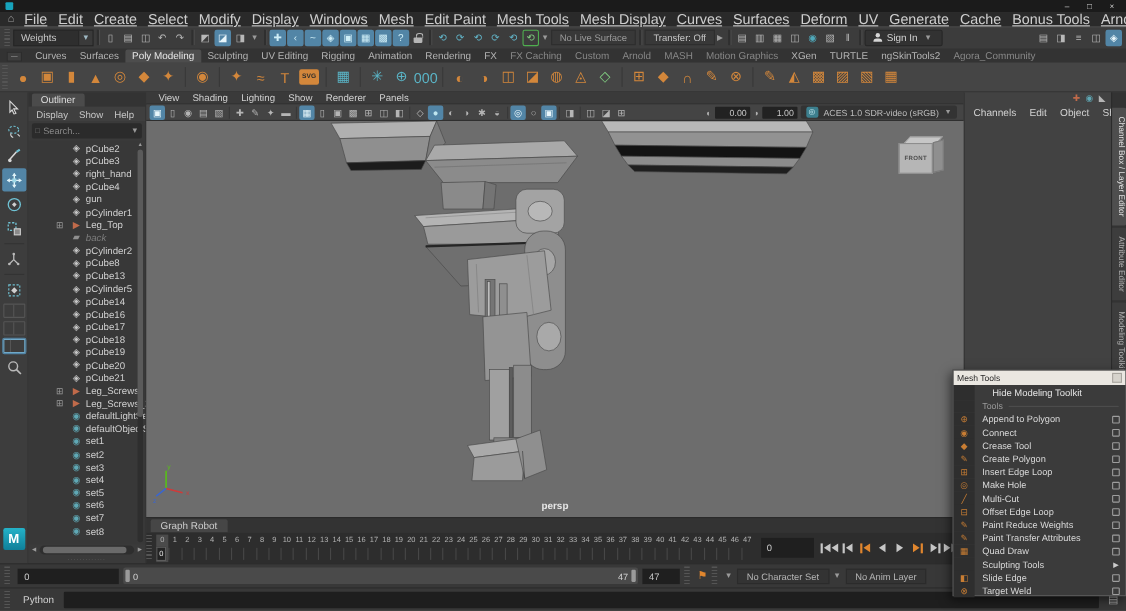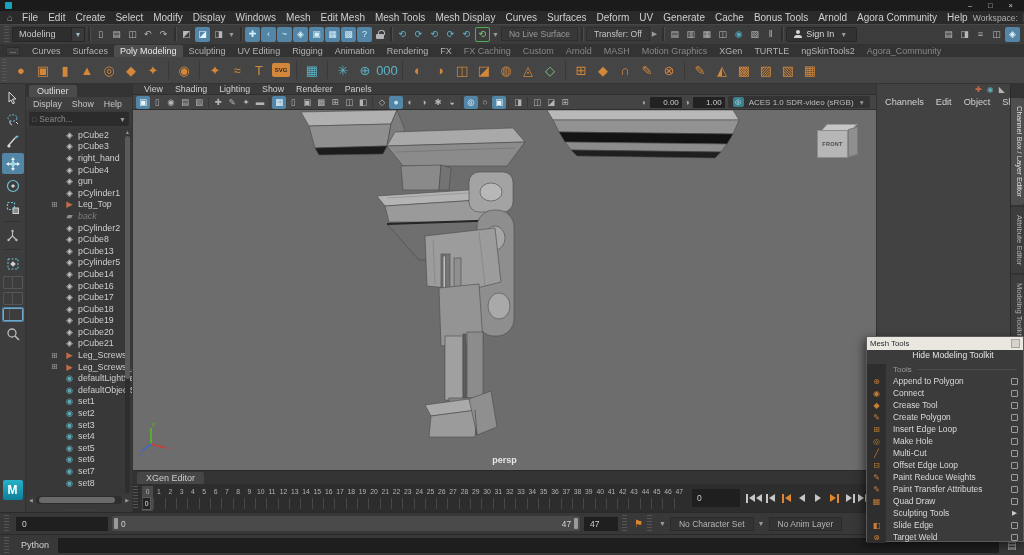--- a/index.html
+++ b/index.html
@@ -10,21 +10,21 @@
   
   .titlebar{height:11px;background:#1b1b1b;display:flex;align-items:center;padding:0 5px;font-size:8px;color:#b9b9b9;}
   .tb-icon{width:7px;height:7px;background:#17a3bc;border-radius:1px;margin-right:4px;flex:none;}
   .tb-title{white-space:nowrap;overflow:hidden;}
   .tb-controls{margin-left:auto;display:flex;gap:16px;font-size:7.5px;color:#cfcfcf;padding-right:6px;}
   .tb-controls span{cursor:default;}
 
   
   .menubar{height:13px;background:#2a2a2a;display:flex;align-items:center;padding-left:3px;}
   .home-icon{color:#9a9a9a;font-size:10px;margin:0 4px;line-height:1;}
-  .menu-item{padding:0 5px;font-size:10px;color:#cfcfcf;white-space:nowrap;}
+  .menu-item{padding:0 5px;font-size:13px;color:#cfcfcf;white-space:nowrap;text-decoration:underline;}
   .workspace{margin-left:auto;display:flex;align-items:center;gap:4px;padding-right:5px;color:#b0b0b0;font-size:8.6px;}
   .ws-select{width:96px;height:10px;background:#3c3c3c;border:1px solid #2f2f2f;display:flex;align-items:center;justify-content:space-between;padding:0 3px;font-size:8px;color:#cfcfcf;}
   .lock-glyph{width:8px;height:8px;position:relative;margin-left:2px;}
   .lock-glyph::before{content:"";position:absolute;left:1.5px;top:0;width:5px;height:4px;border:1px solid #b5b5b5;border-bottom:none;border-radius:3px 3px 0 0;}
   .lock-glyph::after{content:"";position:absolute;left:0;top:3.5px;width:8px;height:5px;background:#b5b5b5;border-radius:1px;}
 
   
   .statusline{height:20px;background:#3c3c3c;display:flex;align-items:center;padding:0 4px;box-shadow:inset 0 1px 0 #474747;}
   .grip{width:5px;align-self:stretch;margin:2px 3px 2px 0;background:repeating-linear-gradient(to bottom,#555 0 1px,transparent 1px 3px);flex:none;}
   .sl-select{height:15px;background:#2e2e2e;border:1px solid #262626;display:flex;align-items:center;font-size:9px;color:#c9c9c9;}
@@ -195,21 +195,21 @@
   .meshtools{position:absolute;left:866px;top:336px;width:158px;height:206px;background:#3b3b3b;border:1px solid #5a5a5a;box-shadow:-2px 3px 9px rgba(0,0,0,.55);display:flex;flex-direction:column;z-index:50;}
   .mt-title{height:13px;background:#eae7e1;color:#2a2a2a;font-size:7.8px;display:flex;align-items:center;justify-content:space-between;padding:0 3px;flex:none;}
   .mt-close{width:9px;height:9px;background:#d6d3cc;border:1px solid #a8a59e;flex:none;}
   .mt-body{flex:1;display:flex;flex-direction:column;}
   .mt-row{display:flex;align-items:center;height:12px;flex:none;}
   .mt-ic{width:19px;align-self:stretch;background:#2e2e2e;display:flex;align-items:center;justify-content:center;font-size:8px;color:#c87d33;fl ex:none;}
   .mt-label{flex:1;font-size:8.4px;color:#dadada;padding-left:7px;white-space:nowrap;}
   .mt-check{width:7px;height:7px;border:1px solid #9d9d9d;border-radius:1px;margin-right:5px;flex:none;}
   .mt-arrowg{display:none;margin-right:6px;font-size:6.5px;color:#ccc;}
   .mt-row.has-arrow .mt-arrowg{display:block;}
-  .mt-hide{height:14px;flex-direction:column;}
+  .mt-hide{height:14px;}
   .mt-hide .mt-label{font-size:8.6px;color:#e4e4e4;padding-left:16px;}
   .mt-tools{height:11px;}
   .mt-tools .mt-label{color:#9a9a9a;font-size:8px;display:flex;align-items:center;gap:5px;}
   .mt-tools .mt-label::after{content:"";flex:1;height:1px;background:#4c4c4c;margin-right:6px;}
 </style>
 </head>
 <body>
 
 <div class="app">
 
@@ -227,21 +227,21 @@
     <span style="display:flex">
 
     <div class="menu-item">File</div>
         <div class="menu-item">Edit</div>
         <div class="menu-item">Create</div>
         <div class="menu-item">Select</div>
         <div class="menu-item">Modify</div>
         <div class="menu-item">Display</div>
         <div class="menu-item">Windows</div>
         <div class="menu-item">Mesh</div>
-        <div class="menu-item">Edit Mesh</div>
+        <div class="menu-item">Edit Paint</div>
         <div class="menu-item">Mesh Tools</div>
         <div class="menu-item">Mesh Display</div>
         <div class="menu-item">Curves</div>
         <div class="menu-item">Surfaces</div>
         <div class="menu-item">Deform</div>
         <div class="menu-item">UV</div>
         <div class="menu-item">Generate</div>
         <div class="menu-item">Cache</div>
         <div class="menu-item">Bonus Tools</div>
         <div class="menu-item">Arnold</div>
@@ -254,21 +254,21 @@
         <span>General*</span>
 
       </span>
 
     </span>
   </div>
 
   <div class="statusline">
     <span class="grip"></span>
     <span class="sl-select">
-      <span class="txt">Modeling</span>
+      <span class="txt">Weights</span>
       <span class="dd">▼</span>
     </span>
     <span class="sl-div"></span>
     <span class="sl-group">
 
     <span class="sl-btn">
           <span>▯</span>
         </span>
         <span class="sl-btn">
           <span>▤</span>
@@ -1214,21 +1214,21 @@
           <line x1="12" y1="26" x2="27" y2="30" stroke="#d03a3a" stroke-width="1.4"></line>
           <line x1="12" y1="26" x2="3" y2="33" stroke="#3a66d0" stroke-width="1.4"></line>
           <text x="13" y="8" font-size="6" fill="#57c414">y</text>
           <text x="30" y="32" font-size="6" fill="#d03a3a">x</text>
           <text x="0" y="39" font-size="6" fill="#3a66d0">z</text>
         </svg>
         <span class="persp-label">persp</span>
       </div>
 
       <div class="timeline-tabrow">
-        <span class="graph-tab">XGen Editor</span>
+        <span class="graph-tab">Graph Robot</span>
       </div>
       <div class="timeslider">
         <span class="grip"></span>
         <div class="ts-frames">
 
             <div class="ts-cell current">
               <span class="num">0</span>
               <span class="curbox">0</span>
             </div>
 

